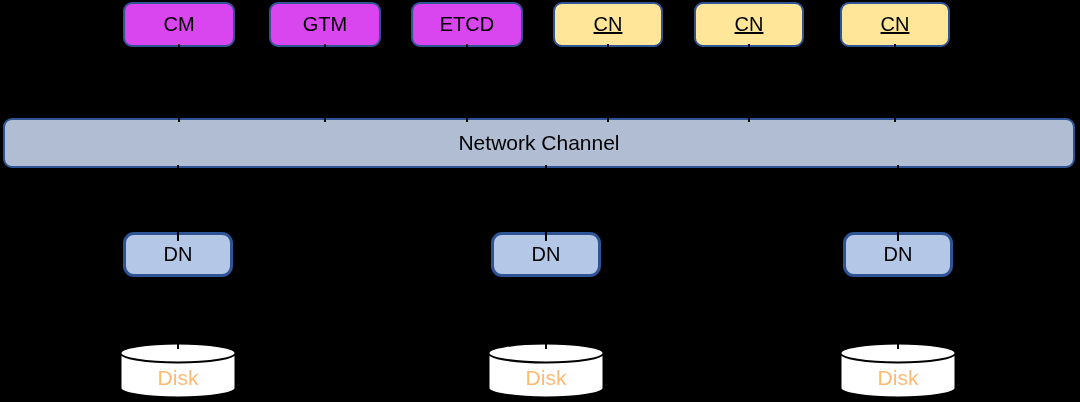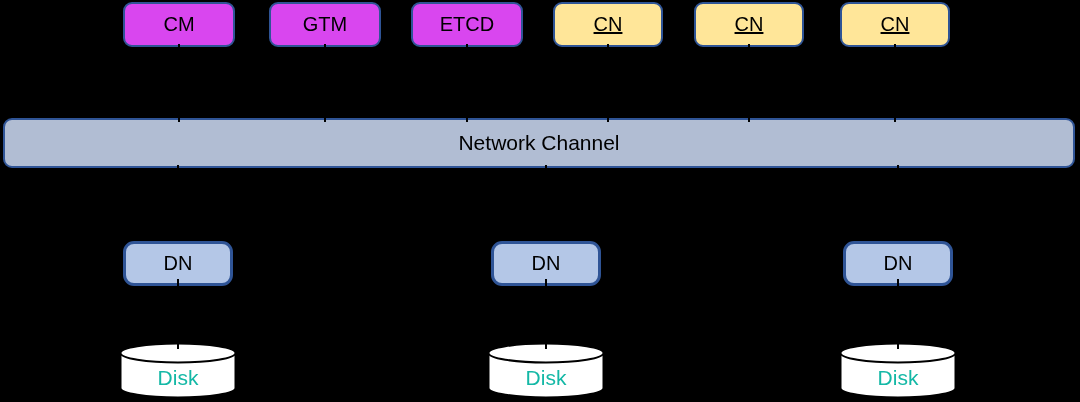--- a/index.html
+++ b/index.html
@@ -20,21 +20,21 @@
     border: 2.5px solid #2f5496;
     border-radius: 9px;
     font-size: 20px;
     color: #000;
     z-index: 2;
   }
   .node.green  { background: #d946ef; }
   .node.yellow { background: #ffe699; text-decoration: underline; }
   .node.blue   { background: #b4c7e7; border-width: 3px; border-radius: 11px; }
   .top-node { top: 2px; height: 45px; }
-  .dn-node  { top: 241px; height: 45px; }
+  .dn-node  { top: 232px; height: 45px; }
 
   .bus {
     position: absolute;
     left: 3px; top: 118px;
     width: 1072px; height: 50px;
     box-sizing: border-box;
     background: #b1bdd3;
     border: 2.5px solid #2f5496;
     border-radius: 9px;
     display: flex;
@@ -61,21 +61,21 @@
     width: 118px; height: 58px;
     z-index: 2;
   }
   .disk svg { position: absolute; left: 0; top: 0; }
   .disk-label {
     position: absolute;
     left: 0; right: 0;
     top: 24px;
     text-align: center;
     font-size: 21px;
-    color: #14b8a6;
+    color: #fdba74;
   }
 </style>
 </head>
 <body>
 
 <div class="canvas">
 
   <div class="node green top-node" style="left:123px; width:112px;">
       <span>CM</span>
     </div>

